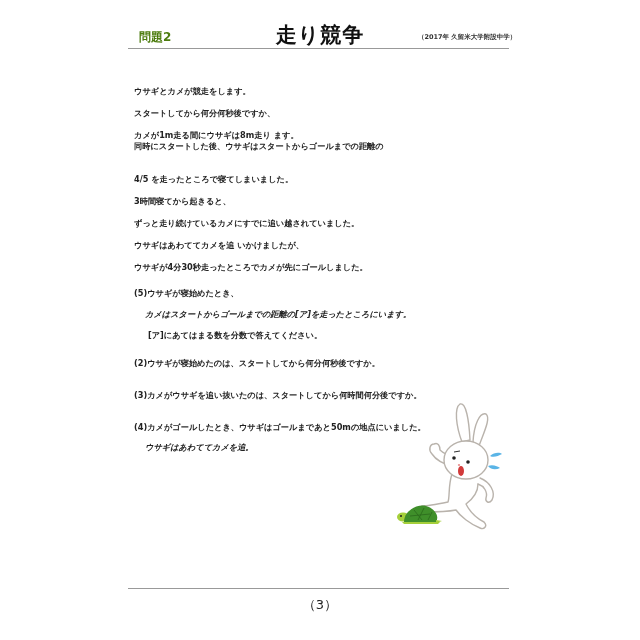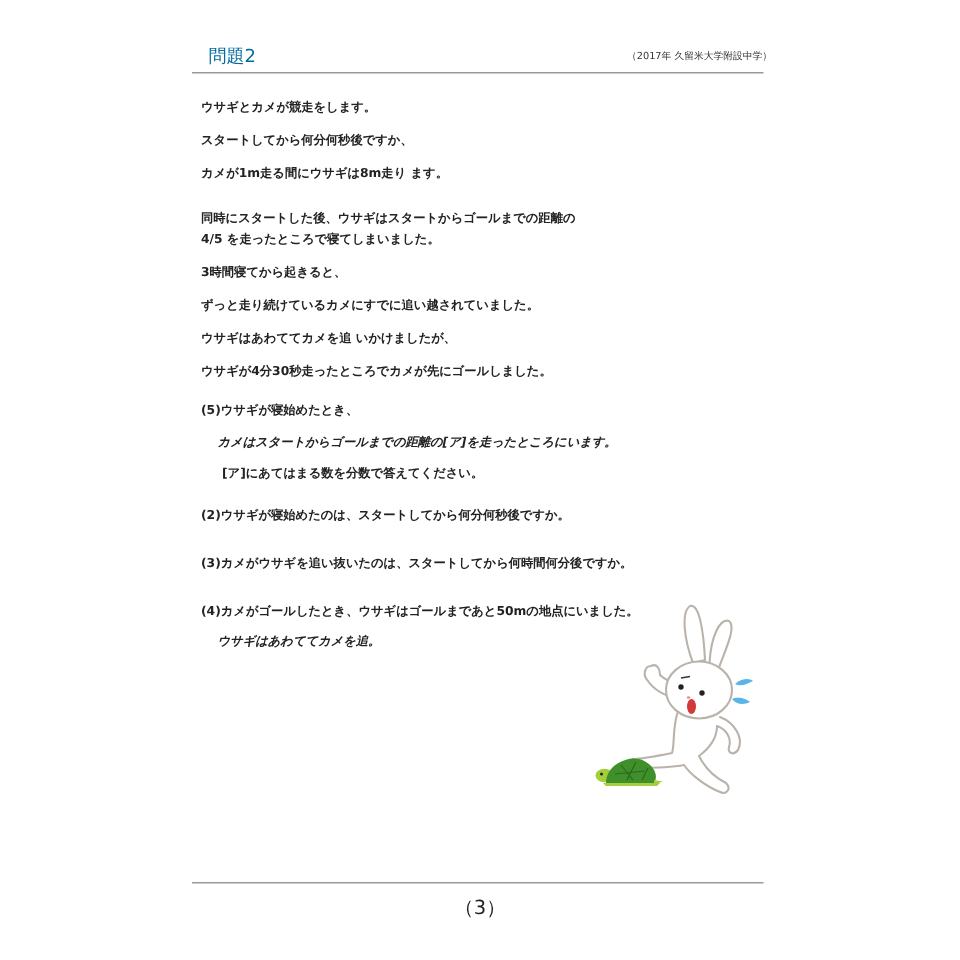--- a/index.html
+++ b/index.html
@@ -1,44 +1,45 @@
 <!DOCTYPE html>
 <html><head>
   <meta charset="utf-8">
   <style>
     html, body { margin: 0; padding: 0; background: #ffffff; }
     body { width: 640px; height: 640px; position: relative; overflow: hidden;
       font-family: "DejaVu Sans", "Liberation Sans", sans-serif; color: #1a1a1a; }
     .page { position: absolute; left: 0; top: 0; width: 640px; height: 640px; }
-    .hdr-left { position: absolute; left: 139px; top: 29px; font-size: 12px; font-weight: normal; color: #0369a1; }
+    .hdr-left { position: absolute; left: 139px; top: 29px; font-size: 12px; font-weight: bold; color: #4d7c0f; }
     .hdr-title { position: absolute; left: 0; width: 640px; top: 21px; text-align: center; font-size: 21px; font-weight: bold; color: #111; letter-spacing: 1px; }
-    .hdr-right { position: absolute; left: 418px; top: 33px; font-size: 6.5px; font-weight: normal; color: #333; white-space: nowrap; }
+    .hdr-right { position: absolute; left: 418px; top: 33px; font-size: 6.5px; font-weight: bold; color: #333; white-space: nowrap; }
     .hdr-line { position: absolute; left: 128px; top: 48px; width: 381px; height: 1px; background: #999; }
     .body-text { position: absolute; left: 134px; top: 66px; width: 380px; }
-    .line { position: absolute; left: 0; font-size: 8.2px; font-weight: bold; color: #222; white-space: nowrap; }
+    .line { position: absolute; left: 0; font-size: 8.2px; font-weight: bold; color: #222; white-space: nowrap; margin-top: 20px; }
     .q-sub { padding-left: 11px; font-style: italic; }
     .q-sub2 { padding-left: 14px; }
     .ftr-line { position: absolute; left: 128px; top: 588px; width: 381px; height: 1px; background: #999; }
     .page-num { position: absolute; left: 0; width: 640px; top: 596px; text-align: center; font-size: 13px; color: #222; }
     .illus { position: absolute; left: 370px; top: 400px; width: 150px; height: 135px; }
   </style>
 </head>
 <body>
 
 <div class="page">
 
   <div class="hdr-left">問題2</div>
+  <div class="hdr-title">走り競争</div>
   <div class="hdr-right">（2017年  久留米大学附設中学）</div>
   <div class="hdr-line"></div>
 
   <div class="body-text">
     <div class="line" style="top:0px">ウサギとカメが競走をします。</div>
     <div class="line" style="top:22px">スタートしてから何分何秒後ですか、</div>
     <div class="line" style="top:44px">カメが1m走る間にウサギは8m走り ます。</div>
-    <div class="line" style="top:74px">同時にスタートした後、ウサギはスタートからゴールまでの距離の</div>
+    <div class="line" style="top:55px">同時にスタートした後、ウサギはスタートからゴールまでの距離の</div>
     <div class="line" style="top:88px">4/5 を走ったところで寝てしまいました。</div>
     <div class="line" style="top:110px"> 3時間寝てから起きると、</div>
     <div class="line" style="top:132px">ずっと走り続けているカメにすでに追い越されていました。</div>
     <div class="line" style="top:154px">ウサギはあわててカメを追 いかけましたが、</div>
     <div class="line" style="top:176px">ウサギが4分30秒走ったところでカメが先にゴールしました。</div>
 
     <div class="line" style="top:202px">(5)ウサギが寝始めたとき、</div>
     <div class="line q-sub" style="top:223px">カメはスタートからゴールまでの距離の[ア]を走ったところにいます。</div>
     <div class="line q-sub2" style="top:244px">[ア]にあてはまる数を分数で答えてください。</div>
 

